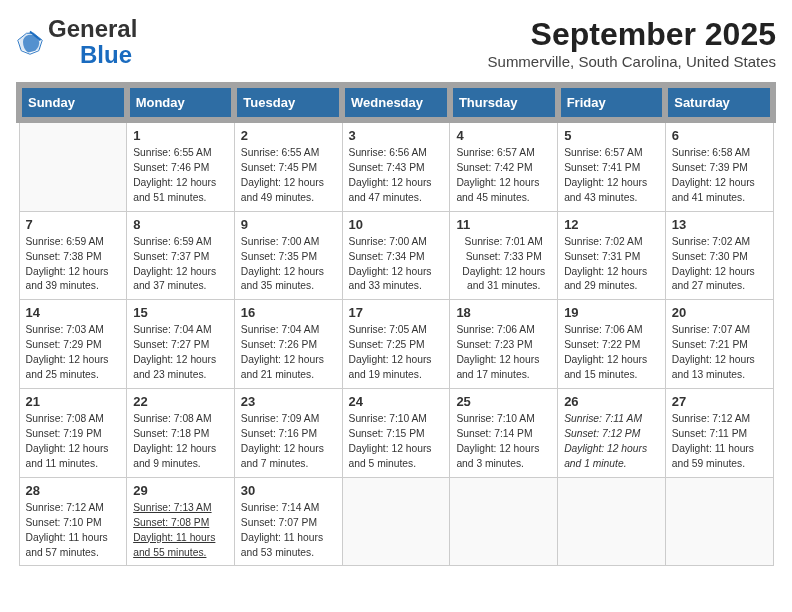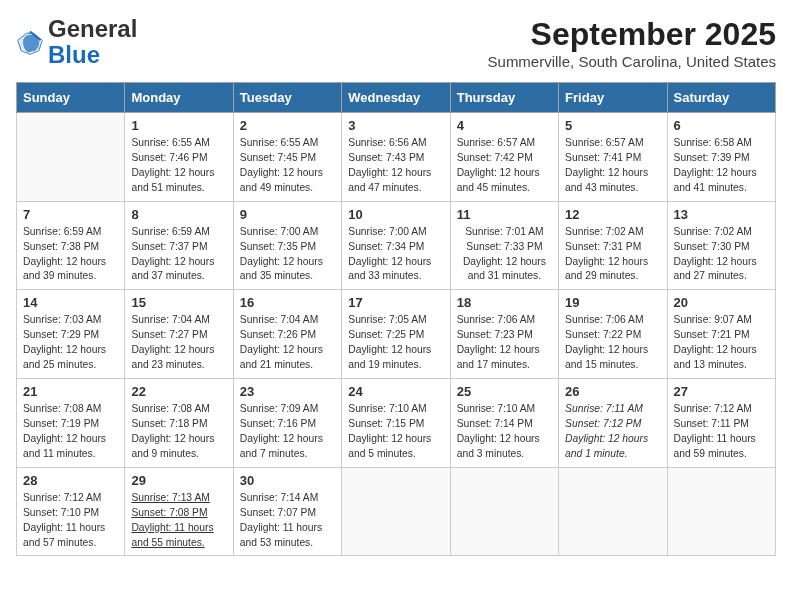--- a/index.html
+++ b/index.html
@@ -20,21 +20,21 @@
       display: flex;
       align-items: center;
       gap: 4px;
     }
     .logo-text {
       font-size: 24px;
       font-weight: bold;
       line-height: 1.1;
     }
     .logo-general { color: #333; }
-    .logo-blue { color: #1a6bbf; }
+    .logo-blue { color: #1a6bbf; margin-left: 32px; }
     .logo-icon {
       width: 28px;
       height: 28px;
     }
     .title-block {
       text-align: right;
     }
     .month-title {
       font-size: 32px;
       font-weight: bold;
@@ -48,21 +48,21 @@
       width: 100%;
       border-collapse: collapse;
     }
     thead tr th {
       background-color: #2e6da4;
       color: #fff;
       font-size: 13px;
       font-weight: bold;
       padding: 7px 6px;
       text-align: left;
-      border: 1px solid #a3a3a3;
+      border: 6px solid #a3a3a3;
     }
     tbody tr td {
       border: 1px solid #ccc;
       vertical-align: top;
       padding: 5px 6px;
       width: 108px;
       min-height: 80px;
       font-size: 10.5px;
       color: #333;
     }
@@ -252,21 +252,21 @@
         </td>
         <td>
           <span class="day-num">19</span>
           <div class="day-info" style="white-space: pre-line;">Sunrise: 7:06 AM
 Sunset: 7:22 PM
 Daylight: 12 hours
 and 15 minutes.</div>
         </td>
         <td>
           <span class="day-num">20</span>
-          <div class="day-info" style="white-space: pre-line;">Sunrise: 9:07 AM
+          <div class="day-info" style="white-space: pre-line;">Sunrise: 7:07 AM
 Sunset: 7:21 PM
 Daylight: 12 hours
 and 13 minutes.</div>
         </td>
       </tr>
       <tr>
         <td>
           <span class="day-num">21</span>
           <div class="day-info" style="white-space: pre-line;">Sunrise: 7:08 AM
 Sunset: 7:19 PM

